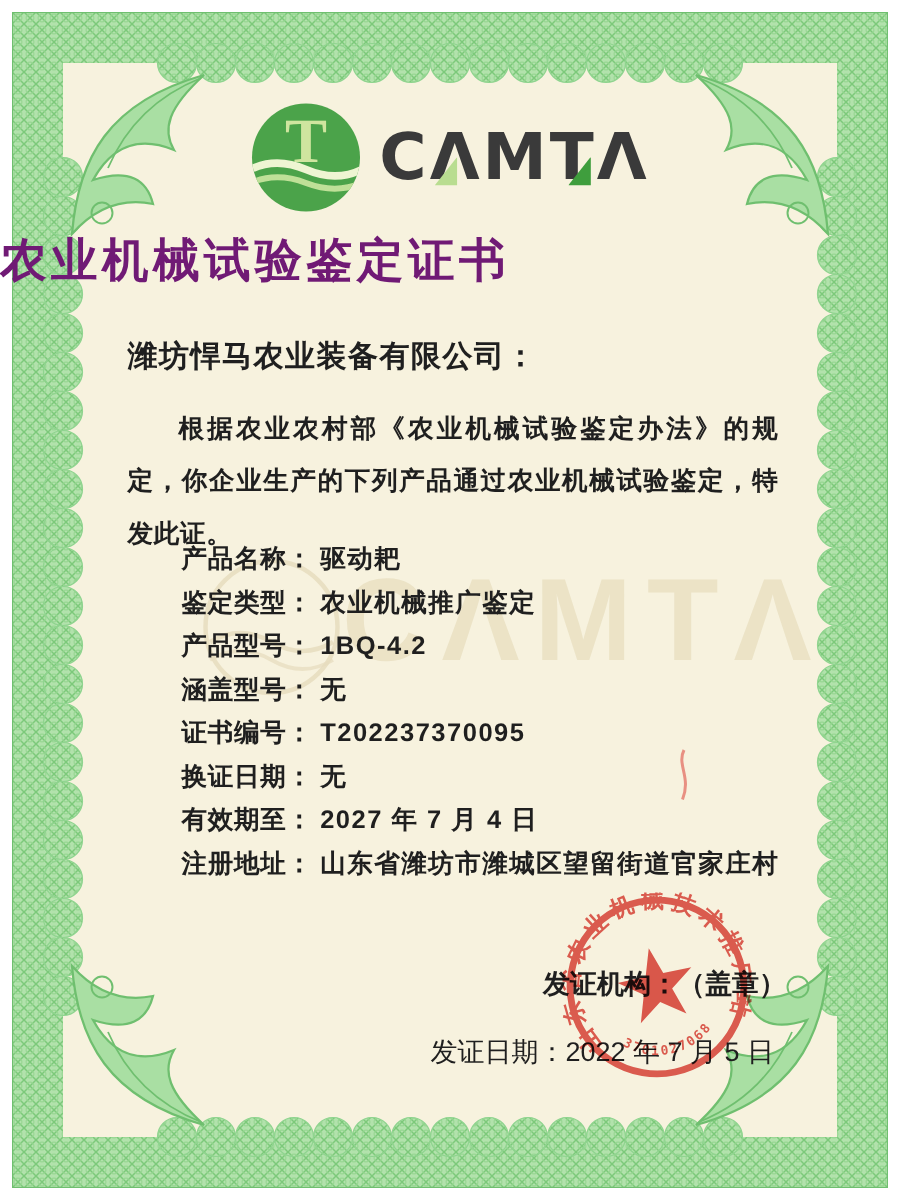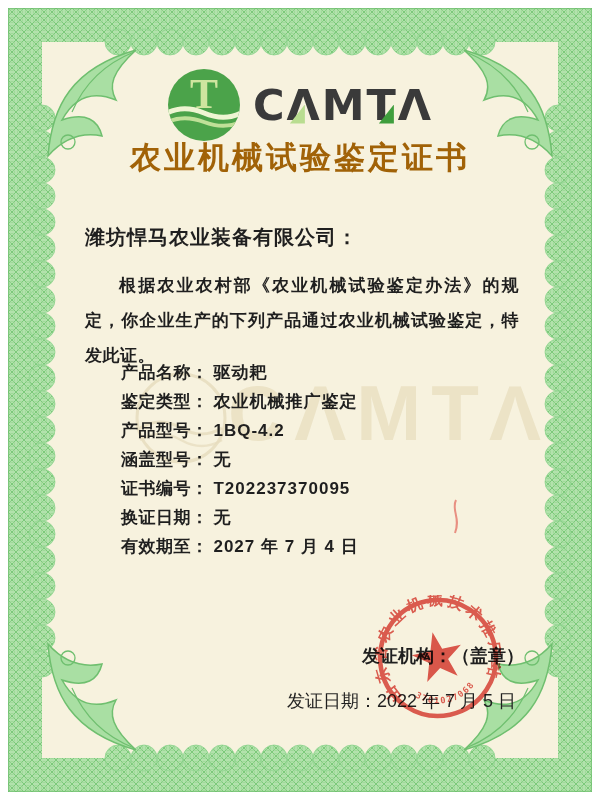--- a/index.html
+++ b/index.html
@@ -21,22 +21,22 @@
   .logo-row{position:absolute;left:0;top:68px;width:100%;display:flex;justify-content:center;align-items:center;gap:12px;}
   .wordmark-wrap{position:relative;display:inline-block;}
   .wordmark{
     font-size:43px;font-weight:800;letter-spacing:2px;color:#3a3a3a;line-height:1;
     font-family:"DejaVu Sans", sans-serif;
   }
   .accent-tri{position:absolute;width:15px;height:19px;bottom:3px;}
   .accent-tri.light{left:37px;background:#b9dd90;clip-path:polygon(0 100%,100% 0,100% 100%);}
   .accent-tri.dark{left:126px;background:#3f9e3d;clip-path:polygon(0 100%,100% 0,100% 100%);}
   .cert-title{
-    position:absolute;left:0;top:137px;width:100%;text-align:center;
-    font-family:"Liberation Serif", serif;font-weight:700;font-size:31px;letter-spacing:3px;color:#a16207;
+    position:absolute;left:0;top:153px;width:100%;text-align:left;
+    font-family:"Liberation Serif", serif;font-weight:700;font-size:31px;letter-spacing:3px;color:#701a75;
   }
   .company{position:absolute;left:85px;top:224px;font-size:20px;font-weight:700;letter-spacing:1px;}
   .para{
     position:absolute;left:85px;top:268px;width:434px;
     font-size:17px;line-height:35px;font-weight:600;text-align:justify;text-indent:2em;letter-spacing:.5px;
   }
   .fields{position:absolute;left:121px;top:358px;}
   .frow{height:29px;line-height:29px;white-space:nowrap;}
   .flabel{display:inline-block;min-width:88px;font-size:17px;font-weight:700;letter-spacing:.5px;}
   .fvalue{font-size:17px;font-weight:700;letter-spacing:1px;}
@@ -206,20 +206,24 @@
         <span class="fvalue">T202237370095</span>
       </div>
       <div class="frow">
         <span class="flabel">换证日期：</span>
         <span class="fvalue">无</span>
       </div>
       <div class="frow">
         <span class="flabel">有效期至：</span>
         <span class="fvalue">2027 年 7 月 4 日</span>
       </div>
+      <div class="frow">
+        <span class="flabel">注册地址：</span>
+        <span class="fvalue">山东省潍坊市潍城区望留街道官家庄村</span>
+      </div>
     </div>
 
     <div class="issuer-line">发证机构：（盖章）</div>
     <div class="issue-date-line">发证日期：2022 年 7 月 5 日</div>
   </div>
 
   <svg class="stray-mark" width="22" height="38" viewBox="0 0 22 38">
     <path d="M8,2 C3,12 13,20 7,35" fill="none" stroke="rgba(224,90,80,0.65)" stroke-width="2"></path>
   </svg>
 

